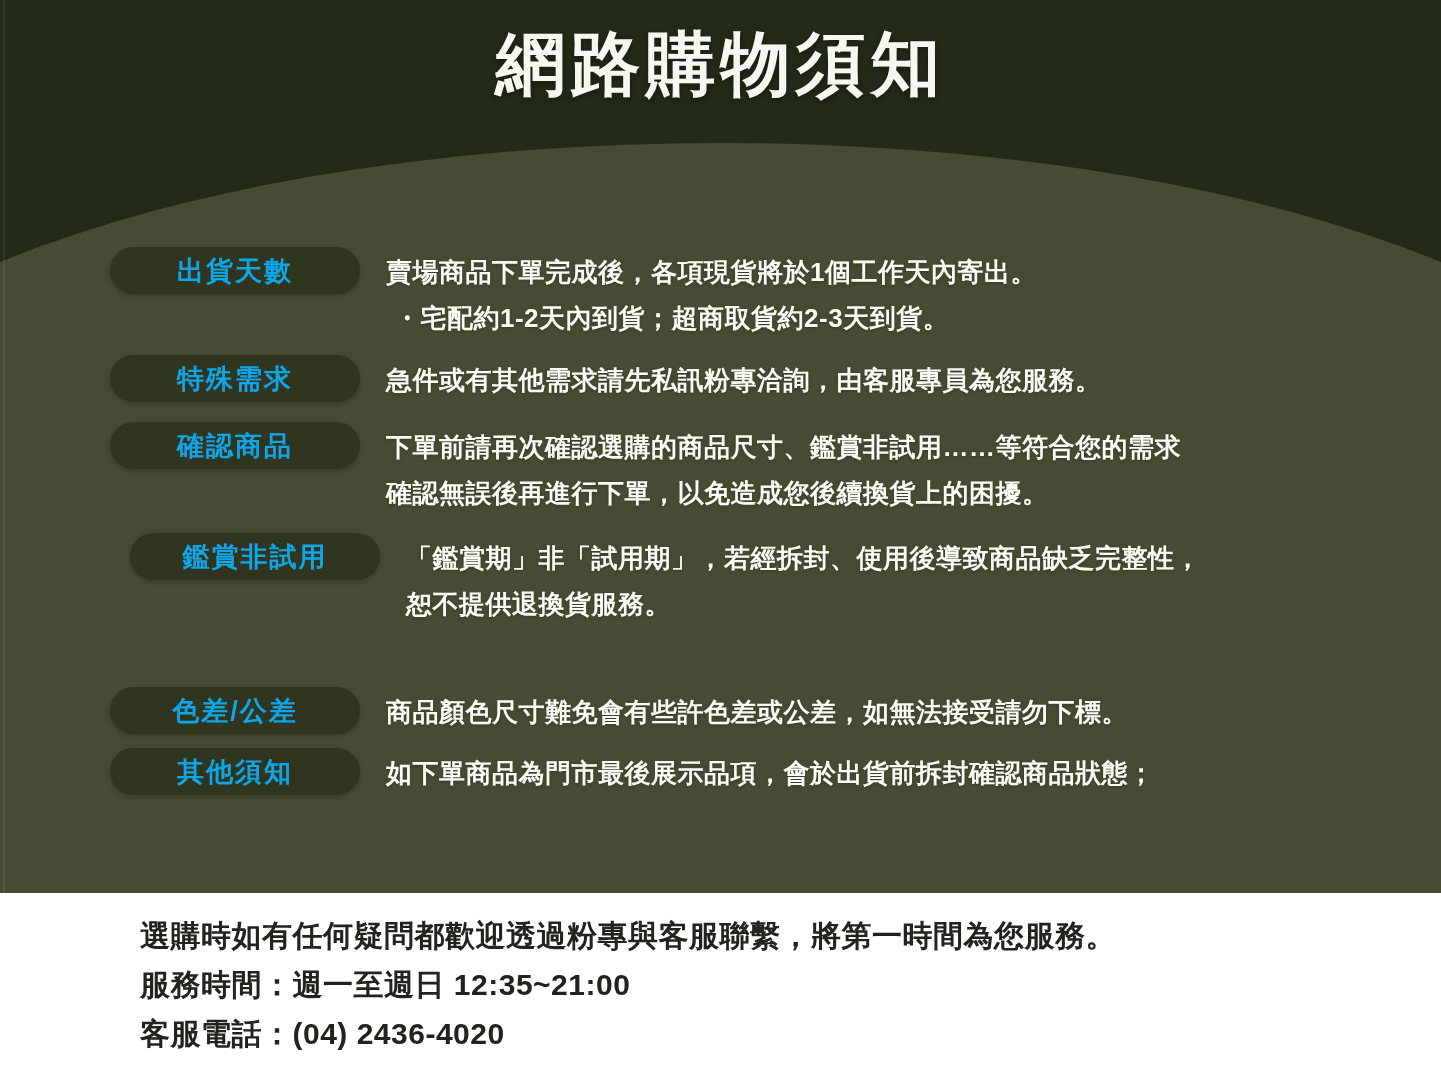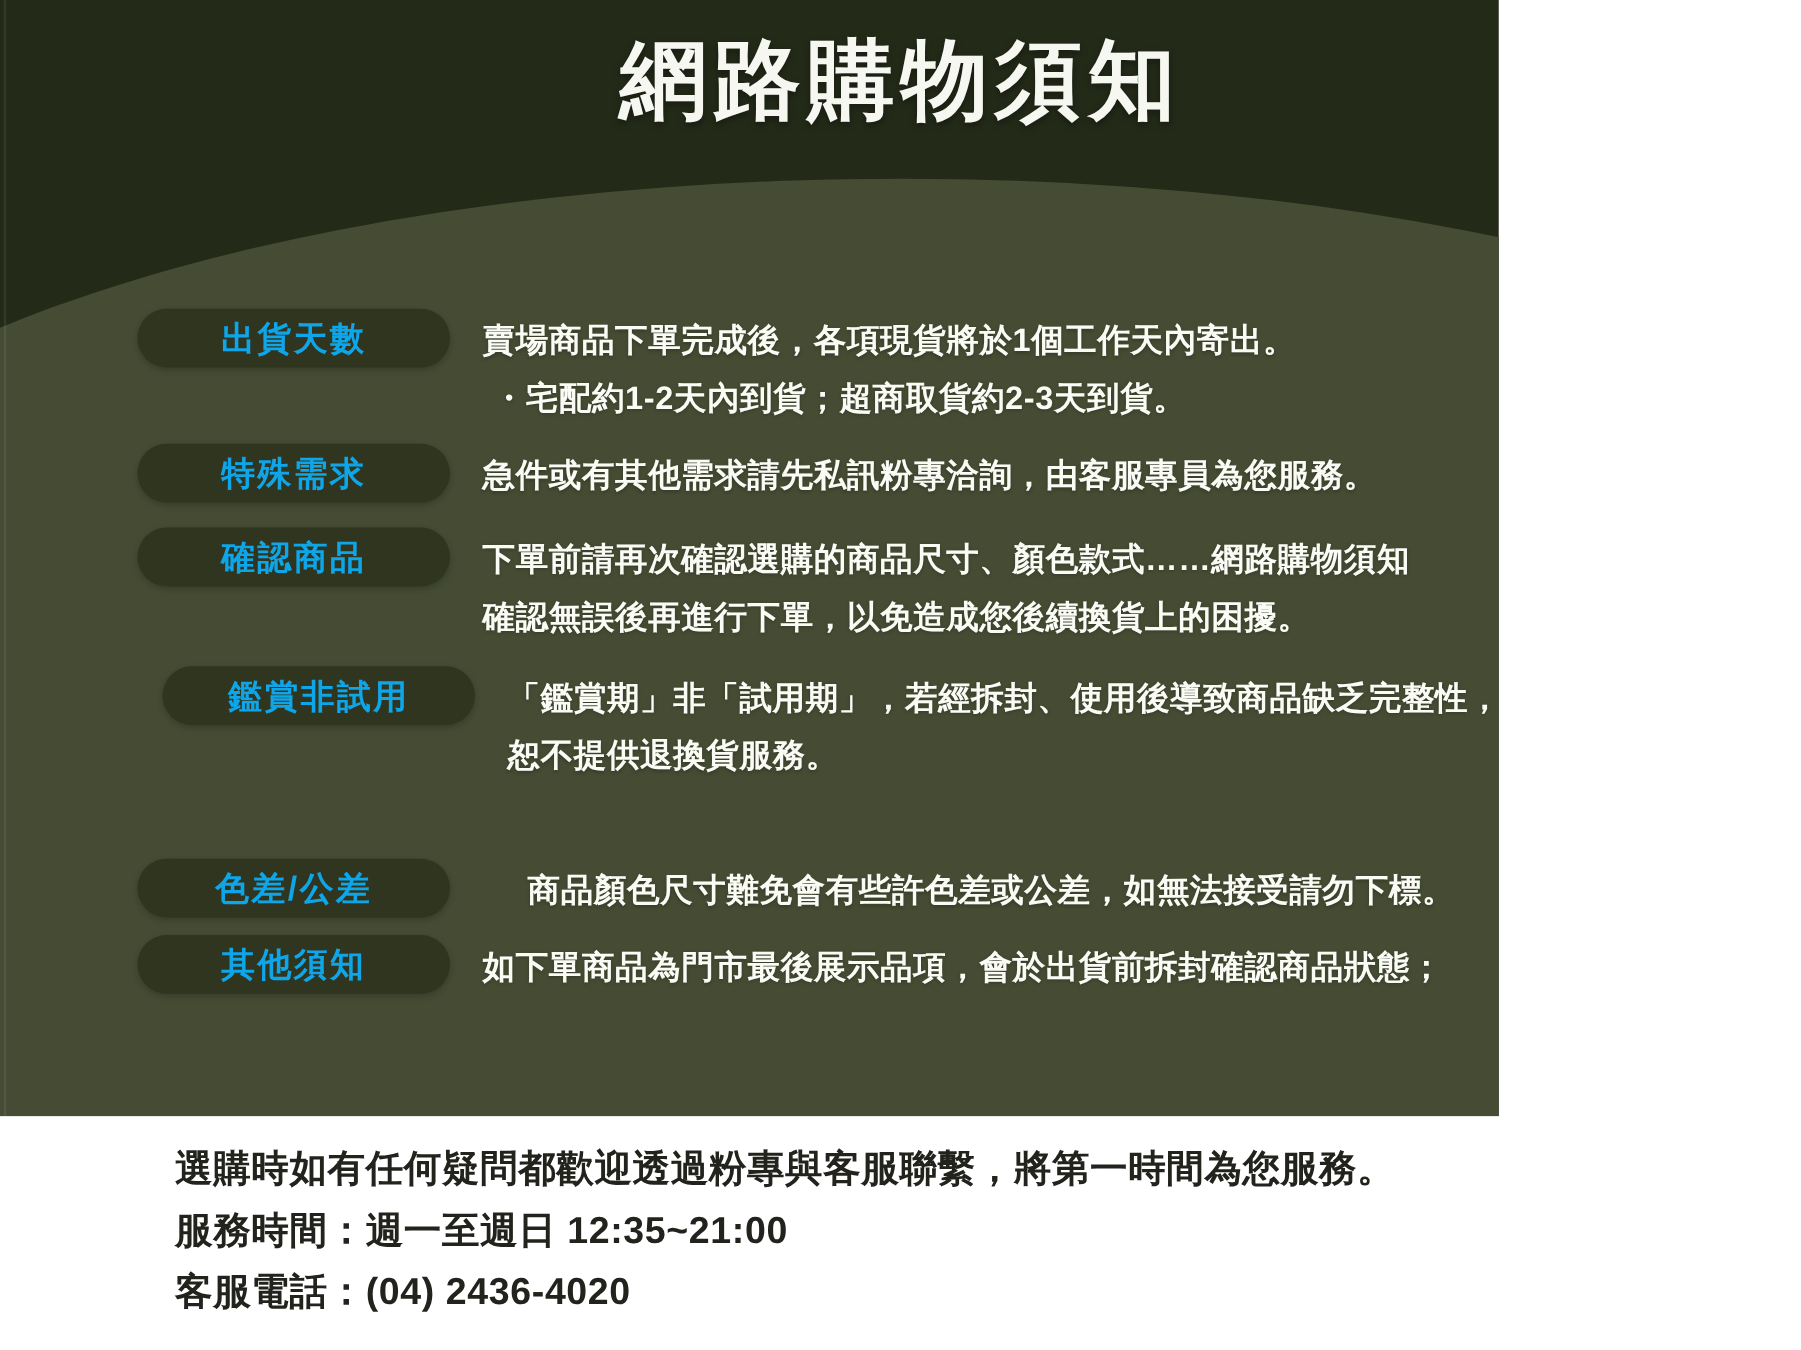--- a/index.html
+++ b/index.html
@@ -4,21 +4,21 @@
 <style>
   * { margin:0; padding:0; box-sizing:border-box; }
   html, body {
     width:1441px; height:1080px;
     background:#ffffff;
     font-family:"Liberation Sans","DejaVu Sans",sans-serif;
     overflow:hidden;
   }
   #page {
     position:relative;
-    width:1199px; height:1080px;
+    width:1441px; height:1080px;
     background:#ffffff;
     overflow:hidden;
   }
 
   
   .hero {
     position:absolute;
     left:0; top:0;
     width:1441px; height:893px;
     background:#232a18;
@@ -94,21 +94,21 @@
     text-shadow:0 1px 3px rgba(0,0,0,0.25);
   }
   .row-line { white-space:nowrap; }
   .row-line.indent { padding-left:8px; }
 
   
   .r1 { margin-top:0px; }
   .r2 { margin-top:14px; }
   .r3 { margin-top:19px; }
   .r4 { margin-top:17px;padding-left:20px; }
-  .r5 { margin-top:60px;gap:36px; }
+  .r5 { margin-top:60px; }
   .r6 { margin-top:13px; }
 
   
   .footer {
     position:absolute;
     left:0; top:893px;
     width:1441px; height:187px;
     background:#ffffff;
   }
   .footer-inner {
@@ -150,21 +150,21 @@
       <div class="row r2">
         <div class="pill">特殊需求</div>
         <div class="row-body">
           <div class="row-line">急件或有其他需求請先私訊粉專洽詢，由客服專員為您服務。</div>
         </div>
       </div>
 
       <div class="row r3">
         <div class="pill">確認商品</div>
         <div class="row-body">
-          <div class="row-line">下單前請再次確認選購的商品尺寸、顏色款式……網路購物須知</div>
+          <div class="row-line">下單前請再次確認選購的商品尺寸、鑑賞非試用……等符合您的需求</div>
           <div class="row-line">確認無誤後再進行下單，以免造成您後續換貨上的困擾。</div>
         </div>
       </div>
 
       <div class="row r4">
         <div class="pill">鑑賞非試用</div>
         <div class="row-body">
           <div class="row-line">「鑑賞期」非「試用期」，若經拆封、使用後導致商品缺乏完整性，</div>
           <div class="row-line">恕不提供退換貨服務。</div>
         </div>

